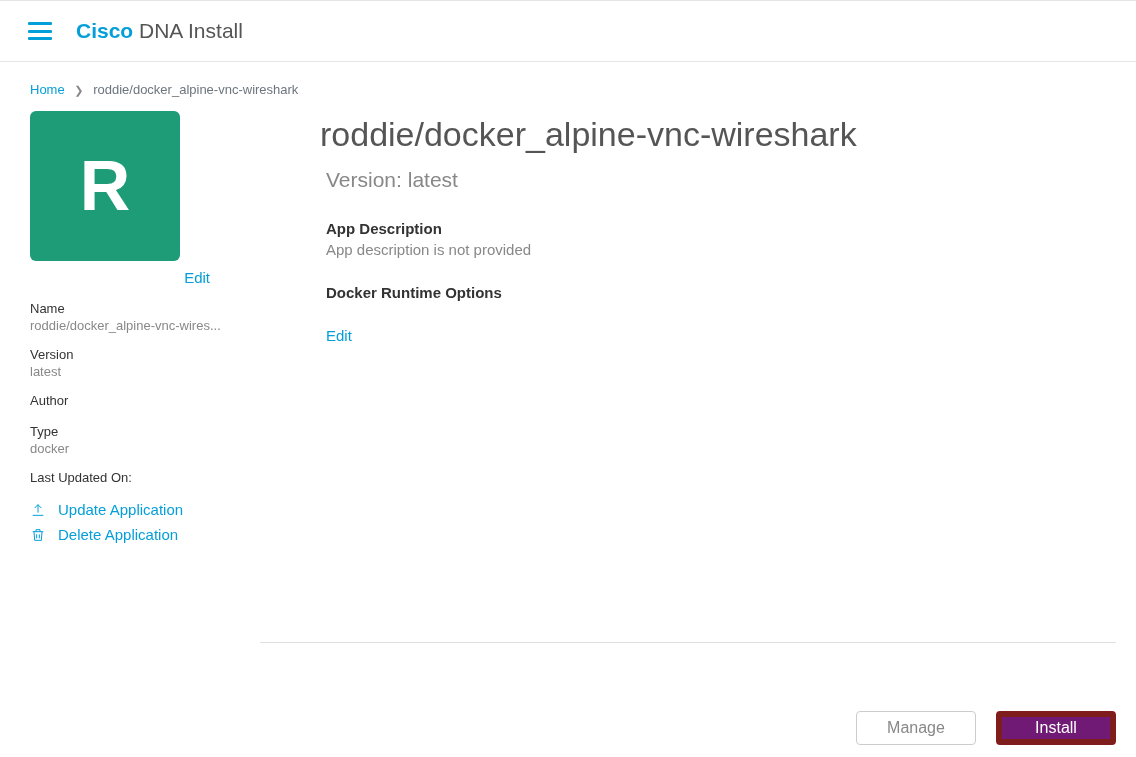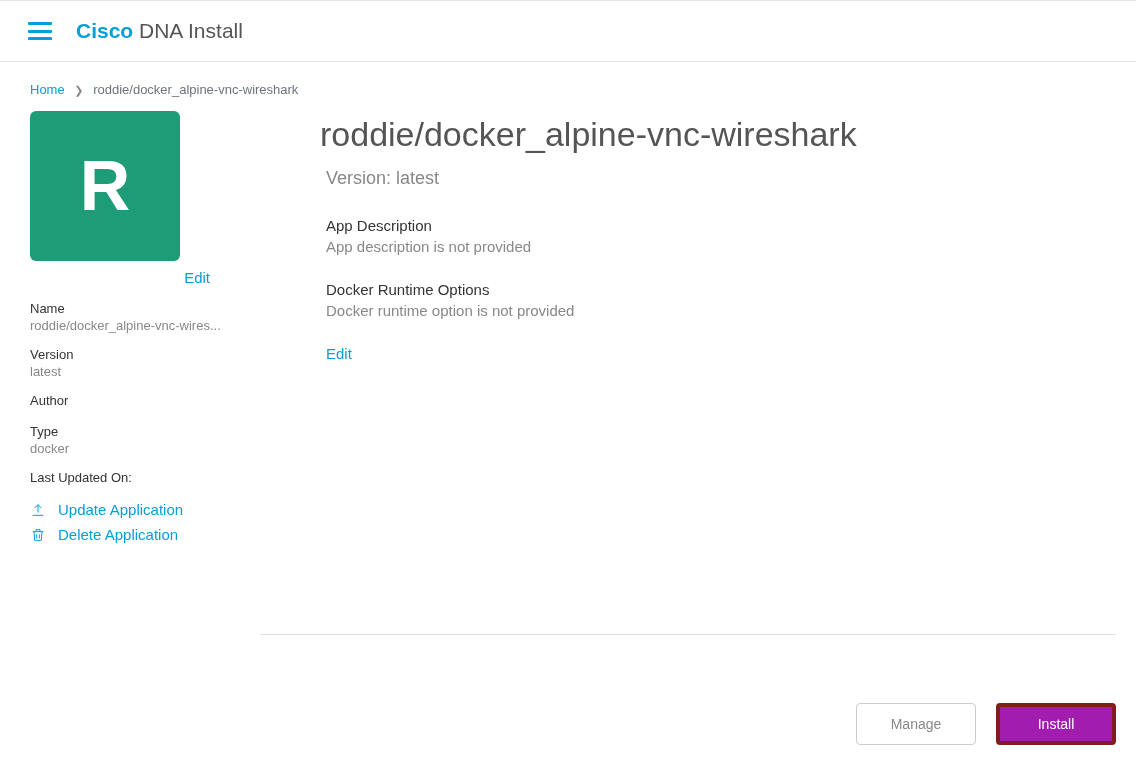--- a/index.html
+++ b/index.html
@@ -147,33 +147,33 @@
   flex: 1;
 }
 .page-title {
   font-size: 34px;
   font-weight: 400;
   color: #555;
   margin-top: 4px;
   margin-bottom: 14px;
 }
 .version-line {
-  font-size: 18px;
+  font-size: 21px;
   color: #888;
   margin-bottom: 28px;
   padding-left: 6px;
 }
 
 .section {
   margin-bottom: 26px;
   padding-left: 6px;
 }
 .section-heading {
   font-size: 15px;
-  font-weight: 400;
+  font-weight: 700;
   color: #333;
   margin-bottom: 4px;
 }
 .section-body {
   font-size: 15px;
   color: #888;
 }
 
 .edit-link {
   color: #049fd9;
@@ -189,37 +189,37 @@
   right: 20px;
   bottom: 12px;
   border-top: 1px solid #e0e0e0;
   padding-top: 20px;
   display: flex;
   justify-content: flex-end;
   gap: 20px;
 }
 .btn {
   min-width: 120px;
-  height: 42px;
+  height: 34px;
   border-radius: 4px;
-  font-size: 14px;
+  font-size: 16px;
   cursor: pointer;
   display: inline-flex;
   align-items: center;
   justify-content: center;
   margin-top: 48px;
 }
 .btn-secondary {
   background: #fff;
   border: 1px solid #ccc;
   color: #888;
 }
 .btn-primary {
-  background: #a21caf;
-  border: 4px solid #7f1d1d;
+  background: #701a75;
+  border: 6px solid #7f1d1d;
   color: #fff;
 }
 </style>
 </head>
 <body>
 
 <div class="header">
   <div class="hamburger">
     <span></span>
       <span></span>
@@ -291,21 +291,20 @@
       <span>Version: </span><span>latest</span>
     </div>
 
     <div class="section">
       <div class="section-heading">App Description</div>
       <div class="section-body">App description is not provided</div>
     </div>
 
     <div class="section">
       <div class="section-heading">Docker Runtime Options</div>
-      <div class="section-body">Docker runtime option is not provided</div>
     </div>
 
     <a href="#" class="edit-link">Edit</a>
   </div>
 </div>
 
 <div class="footer">
   <button class="btn btn-secondary">Manage</button>
   <button class="btn btn-primary">Install</button>
 </div>

